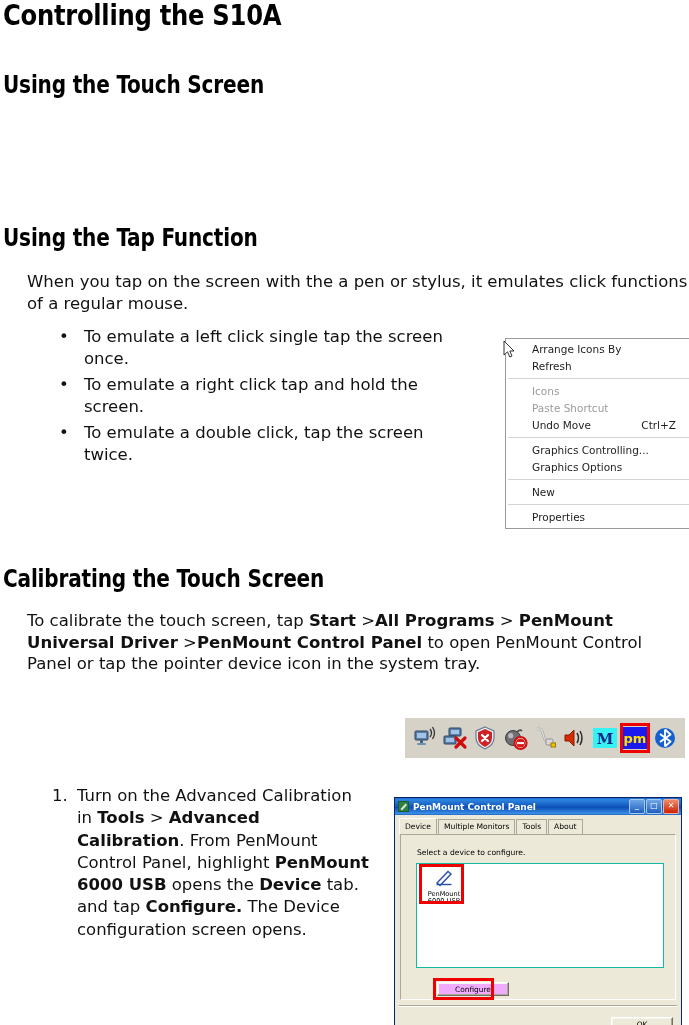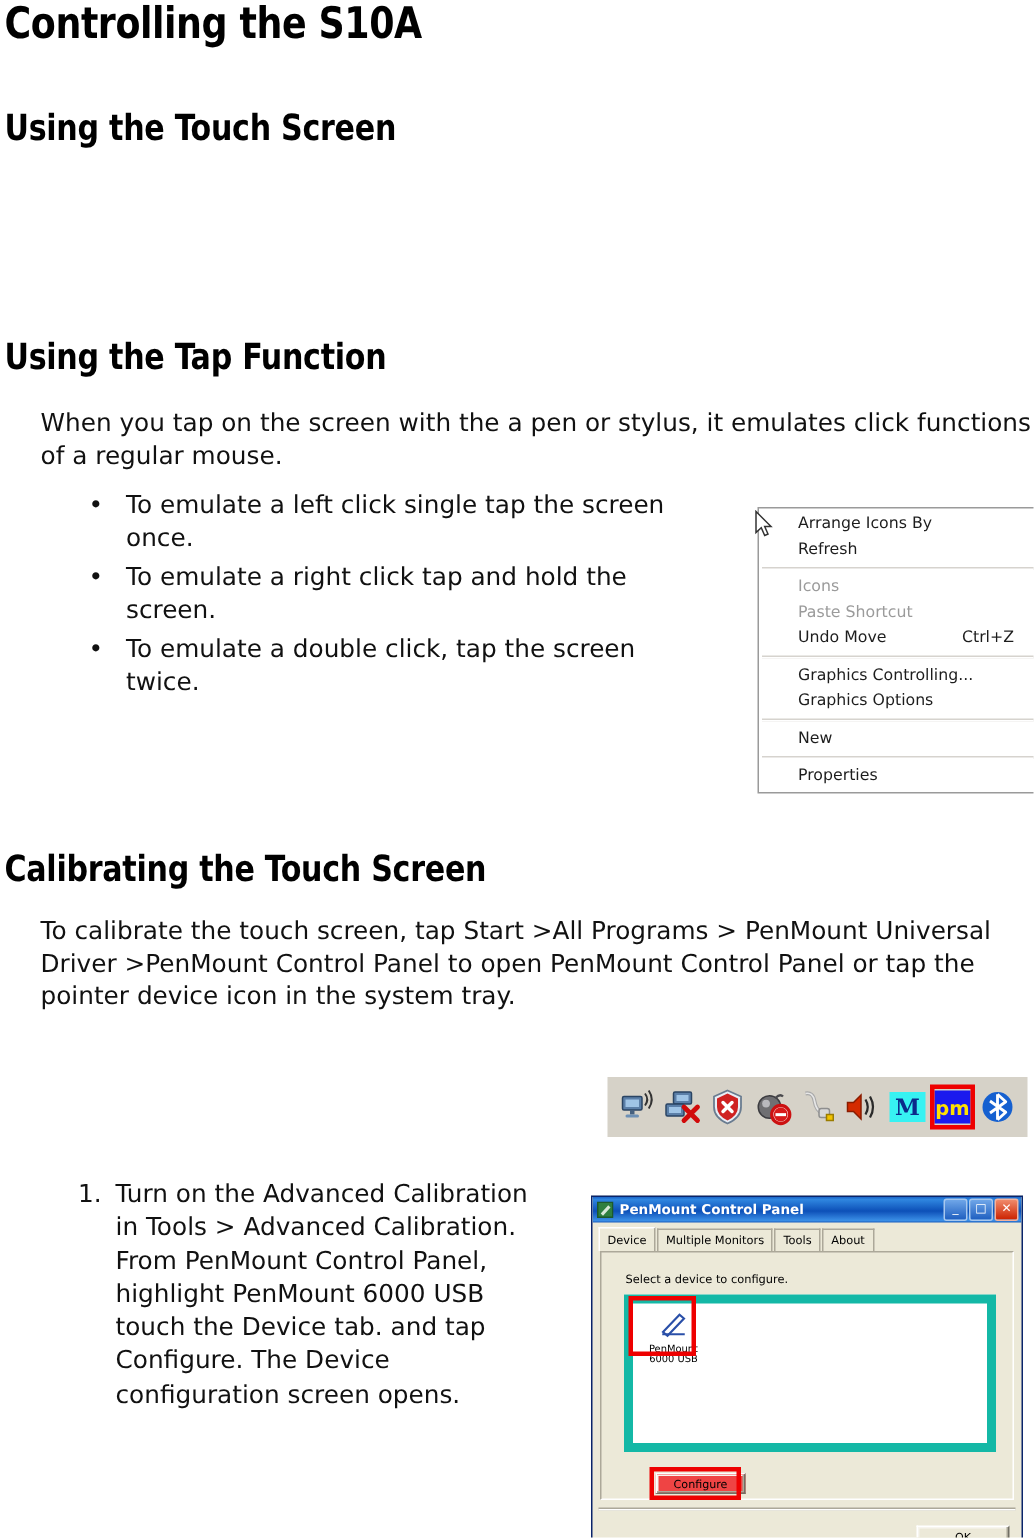--- a/index.html
+++ b/index.html
@@ -94,21 +94,21 @@
     font-size: 16.5px;
     line-height: 22.3px;
     color: #111111;
   }
   ol.steps li .num {
     position: absolute;
     left: 0; top: 0;
     font-size: 16.5px;
     line-height: 22.3px;
   }
-  b, strong { font-weight: normal; }
+  b, strong { font-weight: bold; }
 
   
   .ctxmenu {
     position: absolute;
     left: 505px; top: 338px;
     width: 200px;            
     background: #ffffff;
     border: 1px solid #9a9a9a;
     box-sizing: border-box;
     font-family: "DejaVu Sans", sans-serif;
@@ -257,21 +257,21 @@
   .pmdlg .hint {
     position: absolute;
     left: 16px; top: 13px;
     font-size: 7.6px;
   }
   .pmdlg .devlist {
     position: absolute;
     left: 15px; top: 28px;
     width: 248px; height: 105px;
     background: #ffffff;
-    border: 6px solid #14b8a6;
+    border: 1px solid #14b8a6;
     box-sizing: border-box;
   }
   .pmdlg .devitem {
     position: absolute;
     left: 5px; top: 3px;
     width: 44px;
     text-align: center;
     font-size: 6.6px;
     line-height: 7.6px;
     color: #000000;
@@ -284,22 +284,22 @@
     position: absolute;
     left: 18px; top: 29px;
     width: 45px; height: 40px;
     border: 3px solid #ee0000;
     box-sizing: border-box;
     pointer-events: none;
   }
   .pmdlg .configbtn {
     position: absolute;
     left: 36px; top: 147px;
-    width: 60px; height: 14px;
-    background: #ef4444;
+    width: 72px; height: 14px;
+    background: #f0abfc;
     border: 1px solid #ffffff;
     border-right-color: #716f64;
     border-bottom-color: #716f64;
     box-shadow: inset -1px -1px 0 #aca899, inset 1px 1px 0 #f7f5ef;
     font-size: 7.4px;
     line-height: 14px;
     text-align: center;
     box-sizing: border-box;
   }
   .pmdlg .redbox-cfg {
@@ -347,21 +347,21 @@
   <ul class="bullets" id="tap-bullets">
       <li><span class="dot">•</span><span>To emulate a left click single tap the screen once.</span></li>
       <li><span class="dot">•</span><span>To emulate a right click tap and hold the screen.</span></li>
       <li><span class="dot">•</span><span>To emulate a double click, tap the screen twice.</span></li>
     </ul>
 
   <h2 class="sec-title" id="h-calib">Calibrating the Touch Screen</h2>
   <p class="body" id="p-calib"><span>To calibrate the touch screen, tap </span><b>Start</b><span> &gt;</span><b>All Programs</b><span> &gt; </span><b>PenMount Universal Driver</b><span> &gt;</span><b>PenMount Control Panel</b><span> to open PenMount Control Panel or tap the pointer device icon in the system tray.</span></p>
 
   <ol class="steps" id="steps-list">
-      <li><span class="num">1.</span><span><span>Turn on the Advanced Calibration in </span><b>Tools</b><span> &gt; </span><b>Advanced Calibration</b><span>. From PenMount Control Panel, highlight </span><b>PenMount 6000 USB</b><span> touch the </span><b>Device</b><span> tab. and tap </span><b>Configure.</b><span> The Device configuration screen opens.</span></span></li>
+      <li><span class="num">1.</span><span><span>Turn on the Advanced Calibration in </span><b>Tools</b><span> &gt; </span><b>Advanced Calibration</b><span>. From PenMount Control Panel, highlight </span><b>PenMount 6000 USB</b><span> opens the </span><b>Device</b><span> tab. and tap </span><b>Configure.</b><span> The Device configuration screen opens.</span></span></li>
     </ol>
 
   <div class="ctxmenu" id="ctxmenu">
       <div class="mi"><span>Arrange Icons By</span></div>
       <div class="mi"><span>Refresh</span></div>
       <div class="sep"></div>
       <div class="mi disabled"><span>Icons</span></div>
       <div class="mi disabled"><span>Paste Shortcut</span></div>
       <div class="mi"><span>Undo Move</span><span class="accel">Ctrl+Z</span></div>
       <div class="sep"></div>

